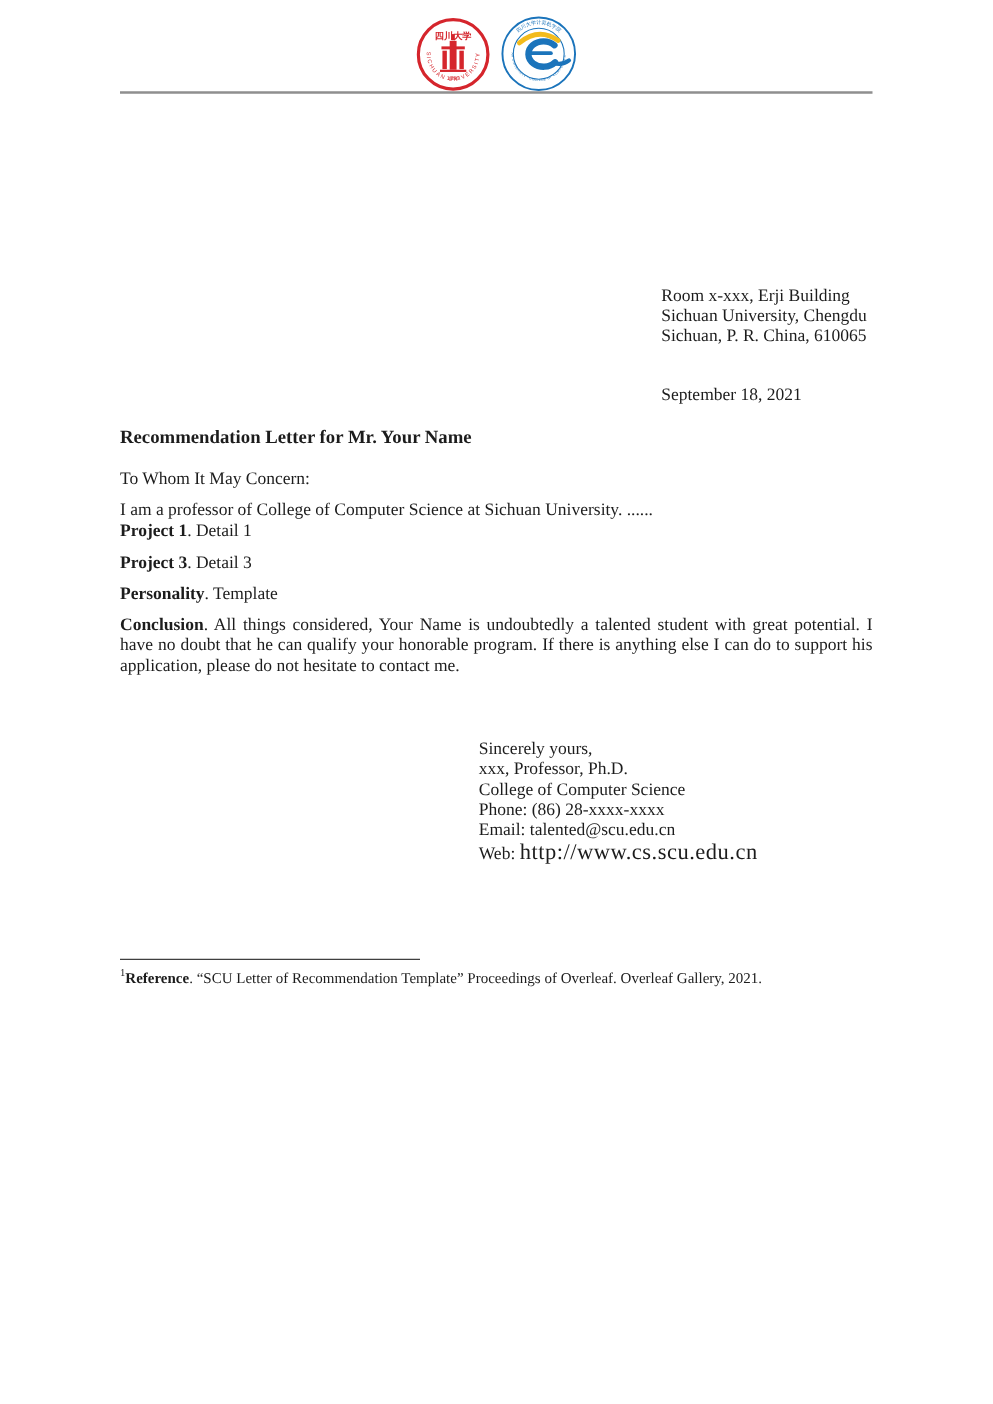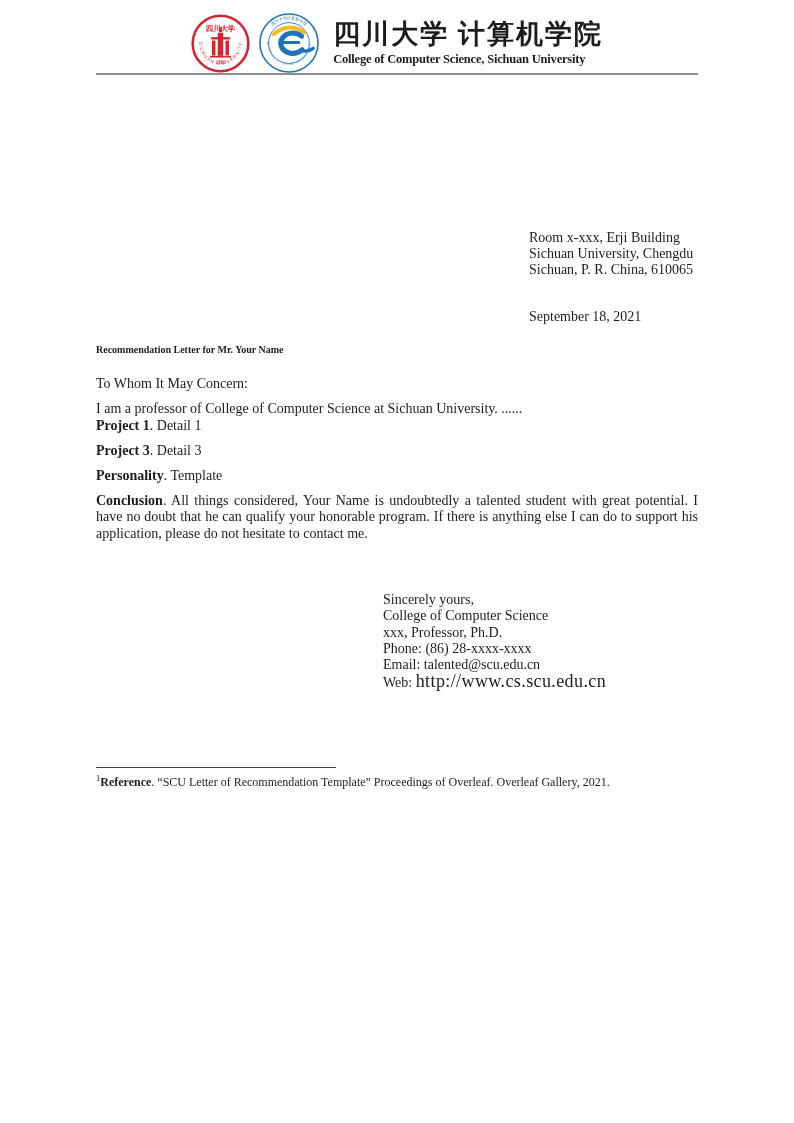--- a/index.html
+++ b/index.html
@@ -38,21 +38,21 @@
   .address {
     position: absolute; left: 529px; top: 230px;
     font-size: 14px; line-height: 16.2px;
   }
   .address .date-line { margin-top: 30px; }
   
   .body-block {
     position: absolute; left: 96px; top: 342px; width: 602px;
     font-size: 14px; line-height: 16.2px;
   }
-  .letter-title { font-size: 10px; font-weight: bold; margin-bottom: 18px; }
+  .letter-title { font-size: 15px; font-weight: bold; margin-bottom: 18px; }
   .salutation { margin-bottom: 9px; }
   .intro { margin-bottom: 0; }
   .item { margin-bottom: 9px; }
   .lead { font-weight: bold; }
   .sep { white-space: pre; }
   .concl { text-align: justify; }
   sup.fn-mark { font-size: 9.5px; vertical-align: super; line-height: 0; margin-left: 3px; }
   
   .signature {
     position: absolute; left: 383px; top: 592px;
@@ -109,24 +109,20 @@
 
       <path d="M 16 23 Q 32 10 48 21" fill="none" stroke="#f3bb1c" stroke-width="4" stroke-linecap="round"></path>
 
       <g>
         <path d="M 45 25 A 12.5 10.5 0 1 0 45.5 39" fill="none" stroke="#1b74bb" stroke-width="5.2" stroke-linecap="round"></path>
         <path d="M 44 39.5 Q 51 42 57 37.5" fill="none" stroke="#1b74bb" stroke-width="3.4" stroke-linecap="round"></path>
         <path d="M 25 31.5 L 42 31.5" fill="none" stroke="#1b74bb" stroke-width="3.2" stroke-linecap="round"></path>
       </g>
     </svg>
 
-    <div class="head-titles">
-      <div class="cn-title">四川大学 计算机学院</div>
-      <div class="en-title">College of Computer Science, Sichuan University</div>
-    </div>
   </header>
 
   <div class="head-rule"></div>
 
   <div class="address">
     <div>Room x-xxx, Erji Building</div>
     <div>Sichuan University, Chengdu</div>
     <div>Sichuan, P. R. China, 610065</div>
     <div class="date-line">September 18, 2021</div>
   </div>
@@ -148,22 +144,22 @@
       <span class="lead">Personality</span><span class="sep">. </span><span>Template</span><sup class="fn-mark"></sup>
     </p>
 
     <p class="concl">
       <span class="lead">Conclusion</span><span class="sep">. </span><span>All things considered, Your Name is undoubtedly a talented student with great potential. I have no doubt that he can qualify your honorable program. If there is anything else I can do to support his application, please do not hesitate to contact me.</span>
     </p>
   </div>
 
   <div class="signature">
     <div>Sincerely yours,</div>
+    <div>xxx, Professor, Ph.D.</div>
     <div>College of Computer Science</div>
-    <div>xxx, Professor, Ph.D.</div>
     <div>Phone: (86) 28-xxxx-xxxx</div>
     <div>Email: talented@scu.edu.cn</div>
     <div>
       <span class="sep">Web: </span><span class="mono">http://www.cs.scu.edu.cn</span>
     </div>
   </div>
 
   <div class="footnote-block">
     <div class="fn-rule"></div>
     <p class="footnote">

